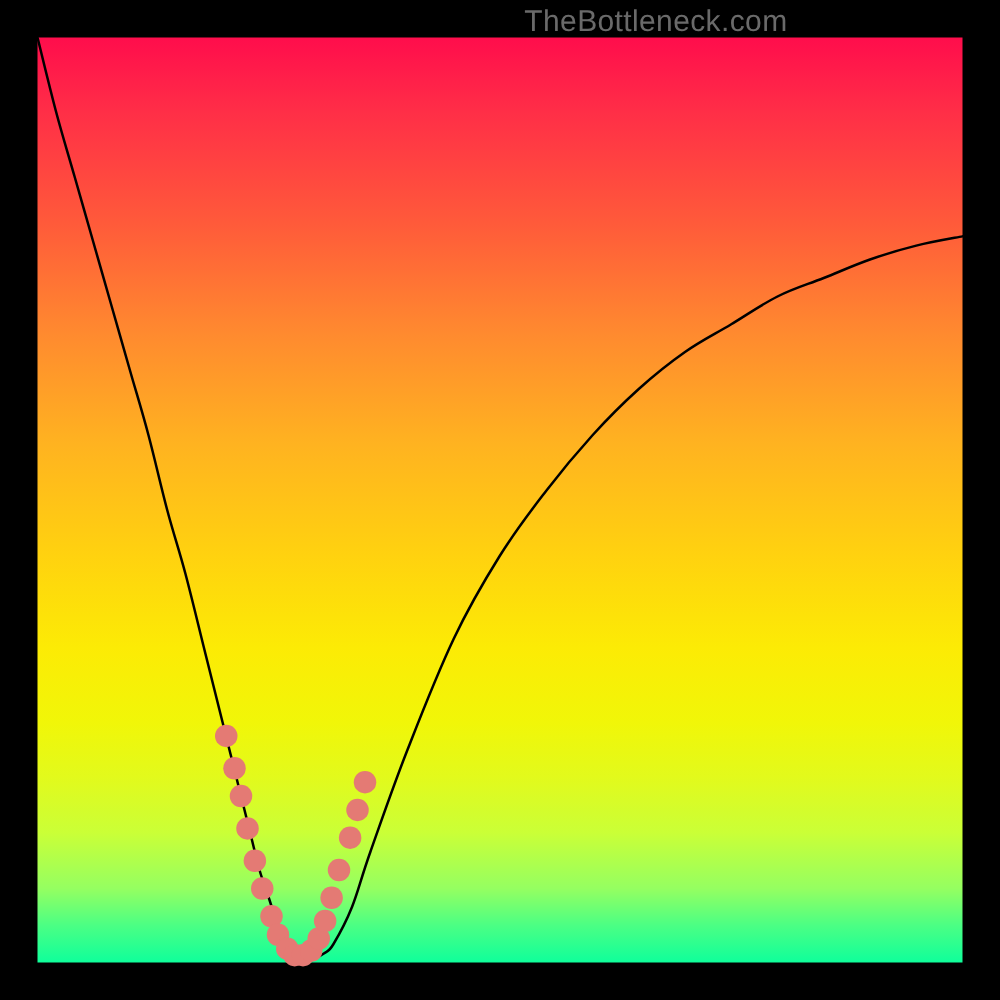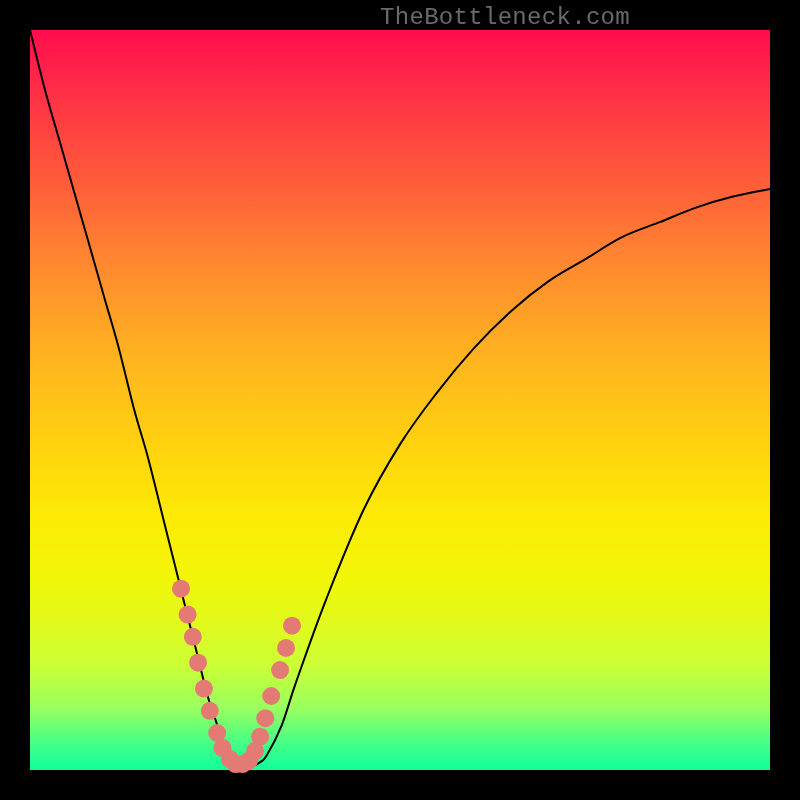--- a/index.html
+++ b/index.html
@@ -9,21 +9,20 @@
     height: 800px;
     overflow: hidden;
     background: #000;
     font-family: Arial, Helvetica, sans-serif;
   }
   .frame {
     position: relative;
     width: 640px;
     height: 800px;
     background: #000;
-    font-family: Liberation Mono, monospace;
   }
   .plot-area {
     position: absolute;
     left: 30px;
     top: 30px;
     width: 740px;
     height: 740px;
     background: linear-gradient(
       to bottom,
       #ff0d4c 0%,

